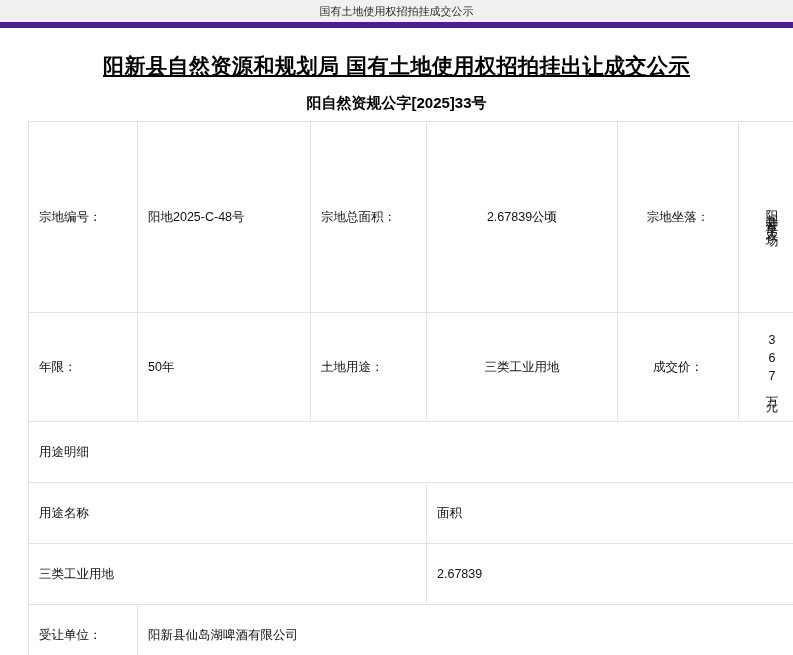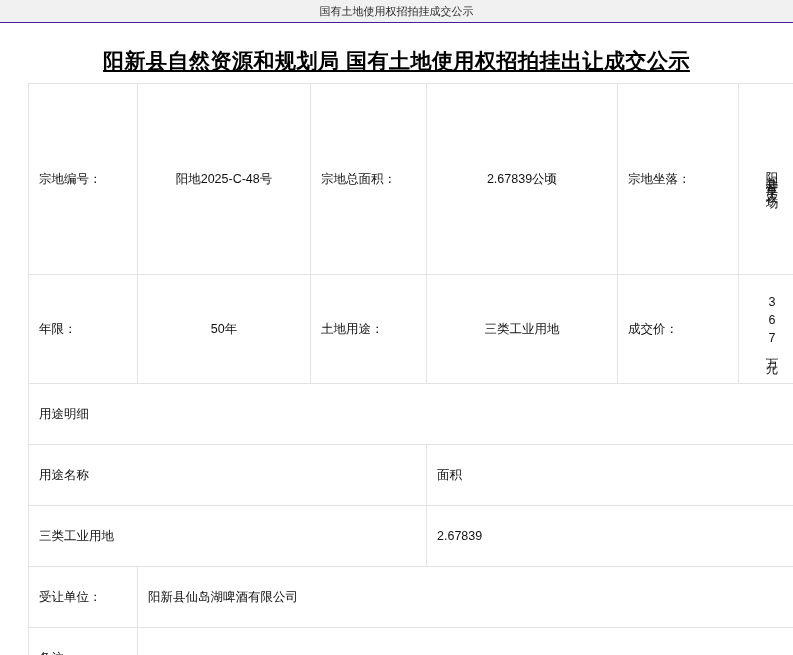--- a/index.html
+++ b/index.html
@@ -11,21 +11,21 @@
     width: 793px;
     height: 655px;
     font-family: "Liberation Sans", "DejaVu Sans", sans-serif;
     color: #000000;
     overflow: hidden;
     position: relative;
   }
   .browser-titlebar {
     height: 22px;
     background: #f1f1f1;
-    border-bottom: 1px solid #4c1d95;
+    border-bottom: 6px solid #4c1d95;
     display: flex;
     align-items: center;
     justify-content: center;
     font-size: 11px;
     color: #2b2b2b;
   }
   .page {
     padding: 0 28px;
     box-sizing: border-box;
   }
@@ -72,31 +72,31 @@
     line-height: 20px;
     vertical-align: middle;
     color: #111;
     word-wrap: break-word;
   }
   td.label {
     width: 88px;
   }
   td.val1 {
     width: 152px;
-    text-align: center;
   }
   td.label2 {
     width: 95px;
   }
   td.val2 {
     width: 170px;
     text-align: center;
   }
   td.label3 {
     width: 100px;
+    text-align: center;
   }
   td.narrow {
     width: 46px;
     text-align: center;
   }
   .tall-cell {
     height: 150px;
   }
   .mid-cell {
     height: 58px;
@@ -112,20 +112,21 @@
 </head>
 <body>
 
 <div class="browser-titlebar">
   <span>国有土地使用权招拍挂成交公示</span>
 </div>
 
 <div class="page">
 
   <div class="doc-title">阳新县自然资源和规划局 国有土地使用权招拍挂出让成交公示</div>
+  <div class="doc-subtitle">阳自然资规公字[2025]33号</div>
 
   <table class="land">
     <tbody>
       <tr>
         <td class="label tall-cell">宗地编号：</td>
         <td class="val1">阳地2025-C-48号</td>
         <td class="label2">宗地总面积：</td>
         <td class="val2">2.67839公顷</td>
         <td class="label3">宗地坐落：</td>
         <td class="narrow"><span class="vert">阳新县军垦农场</span></td>

